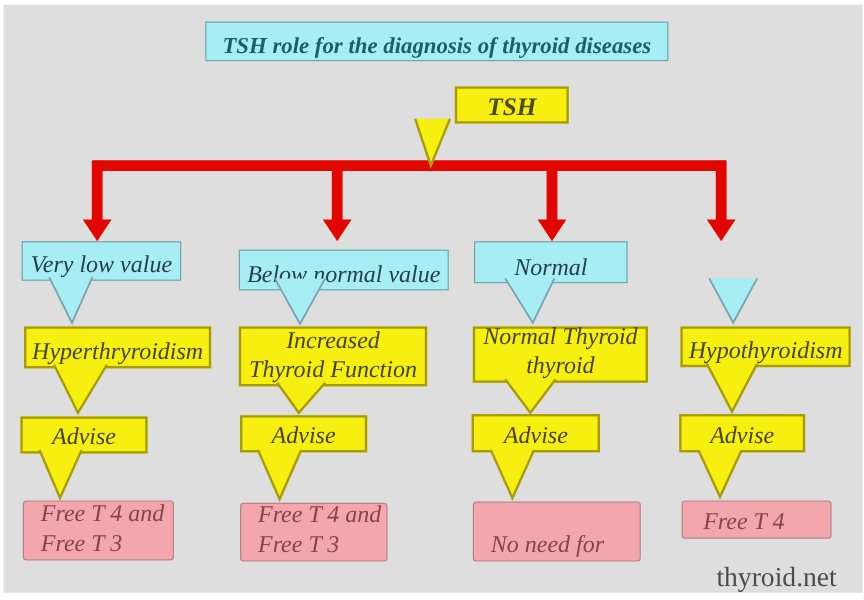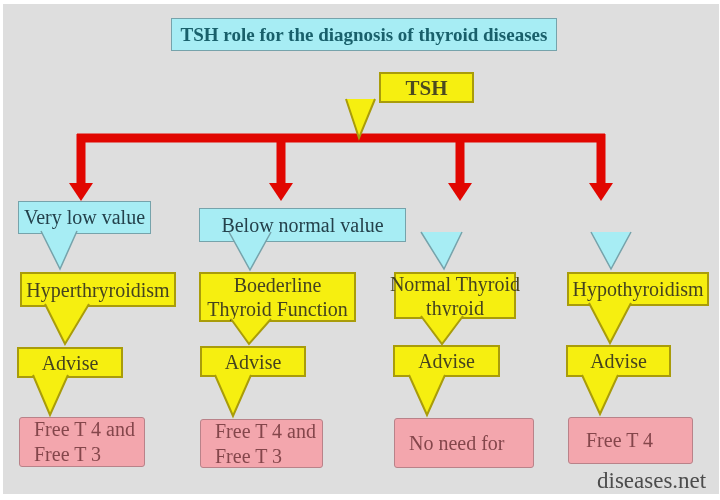--- a/index.html
+++ b/index.html
@@ -9,21 +9,21 @@
     box-sizing:border-box;
     border-top:4px solid #fff;border-left:3px solid #fff;
     border-bottom:6px solid #fff;border-right:1px solid #fff;
     font-family:"Liberation Serif","DejaVu Serif",serif;
     overflow:hidden;
   }
   svg.layer{position:absolute;left:0;top:0;pointer-events:none;}
   #arrow-layer{z-index:1;}
   #tail-layer{z-index:3;}
   .box{position:absolute;box-sizing:border-box;display:flex;flex-direction:column;
-       align-items:center;justify-content:center;z-index:2;white-space:nowrap;}
+       align-items:center;justify-content:flex-end;z-index:2;white-space:nowrap;font-style:italic;}
   .cyan{background:var(--cyan-fill,#a7edf4);border:1px solid var(--cyan-border,#76a3ab);
         color:var(--cyan-text,#24414b);font-size:20px;}
   .yellow{background:var(--yellow-fill,#f6ef10);border:2px solid var(--yellow-border,#a99c0a);
         color:var(--yellow-text,#45431f);font-size:20px;line-height:24px;}
   .pink{background:var(--pink-fill,#f3a6ad);border:1px solid var(--pink-border,#b98289);
         color:var(--pink-text,#84464b);font-size:20px;line-height:25px;
         align-items:flex-start;padding-left:14px;border-radius:3px;}
   .title-box{left:168px;top:14px;width:386px;height:33px;
         color:var(--title-text,#19606b);font-weight:bold;font-size:19px;border-width:1px;}
   .tsh-box{left:328px;top:68px;width:95px;height:31px;font-weight:bold;font-size:21px;
@@ -67,54 +67,57 @@
     <span></span>
   </div>
   <div class="box yellow" style="left:14px;top:343px;width:106px;height:31px;">
     <span>Advise</span>
   </div>
   <div class="box pink" style="left:16px;top:413px;width:126px;height:50px;">
     <span>Free T 4 and</span>
     <span>Free T 3</span>
   </div>
 
-  <div class="box cyan" style="left:196px;top:204px;width:207px;height:34px;">
+  <div class="box cyan" style="left:196px;top:204px;width:175px;height:34px;">
     <span>Below normal value</span>
   </div>
   <div class="box yellow" style="left:196px;top:268px;width:157px;height:50px;">
-    <span>Boederline</span>
+    <span>Increased</span>
     <span>Thyroid Function</span>
   </div>
   <div class="box yellow" style="left:197px;top:342px;width:106px;height:31px;">
     <span>Advise</span>
   </div>
   <div class="box pink" style="left:197px;top:415px;width:123px;height:49px;">
     <span>Free T 4 and</span>
     <span>Free T 3</span>
   </div>
 
-  <div class="box yellow" style="left:391px;top:268px;width:122px;height:47px;">
+  <div class="box cyan" style="left:392px;top:197px;width:128px;height:35px;">
+    <span>Normal</span>
+  </div>
+  <div class="box yellow" style="left:391px;top:268px;width:146px;height:47px;">
     <span>Normal Thyroid</span>
     <span>thyroid</span>
   </div>
   <div class="box yellow" style="left:390px;top:341px;width:107px;height:32px;">
     <span>Advise</span>
   </div>
   <div class="box pink" style="left:391px;top:414px;width:140px;height:50px;">
     <span>No need for</span>
   </div>
 
   <div class="box yellow" style="left:564px;top:268px;width:142px;height:34px;">
     <span>Hypothyroidism</span>
     <span></span>
   </div>
   <div class="box yellow" style="left:563px;top:341px;width:105px;height:32px;">
     <span>Advise</span>
   </div>
-  <div class="box pink" style="left:565px;top:413px;width:125px;height:47px;padding-left:17px;">
+  <div class="box pink" style="left:565px;top:413px;width:125px;height:32px;padding-left:17px;">
     <span>Free T 4</span>
     <span></span>
   </div>
 
   <svg id="tail-layer" class="layer" width="720" height="500" viewBox="0 0 720 500">
     <path class="tail-yellow" d="M343,95 L356,134 L372,95"></path>
 
     <path class="tail-cyan" d="M38,227 L57,265 L74,227"></path>
     <path class="tail-cyan" d="M226,228 L247,266 L268,228"></path>
     <path class="tail-cyan" d="M418,228 L441,265 L459,228"></path>
@@ -124,14 +127,14 @@
     <path class="tail-yellow" d="M228,315 L246,340 L268,315"></path>
     <path class="tail-yellow" d="M418,312 L439,340 L460,312"></path>
     <path class="tail-yellow" d="M586,299 L607,339 L628,299"></path>
 
     <path class="tail-yellow" d="M30,371 L47,411 L65,371"></path>
     <path class="tail-yellow" d="M212,371 L230,412 L248,371"></path>
     <path class="tail-yellow" d="M406,371 L424,411 L442,371"></path>
     <path class="tail-yellow" d="M579,371 L597,410 L615,371"></path>
   </svg>
 
-  <div id="watermark">diseases.net</div>
+  <div id="watermark">thyroid.net</div>
 </div>
 
 </body></html>

